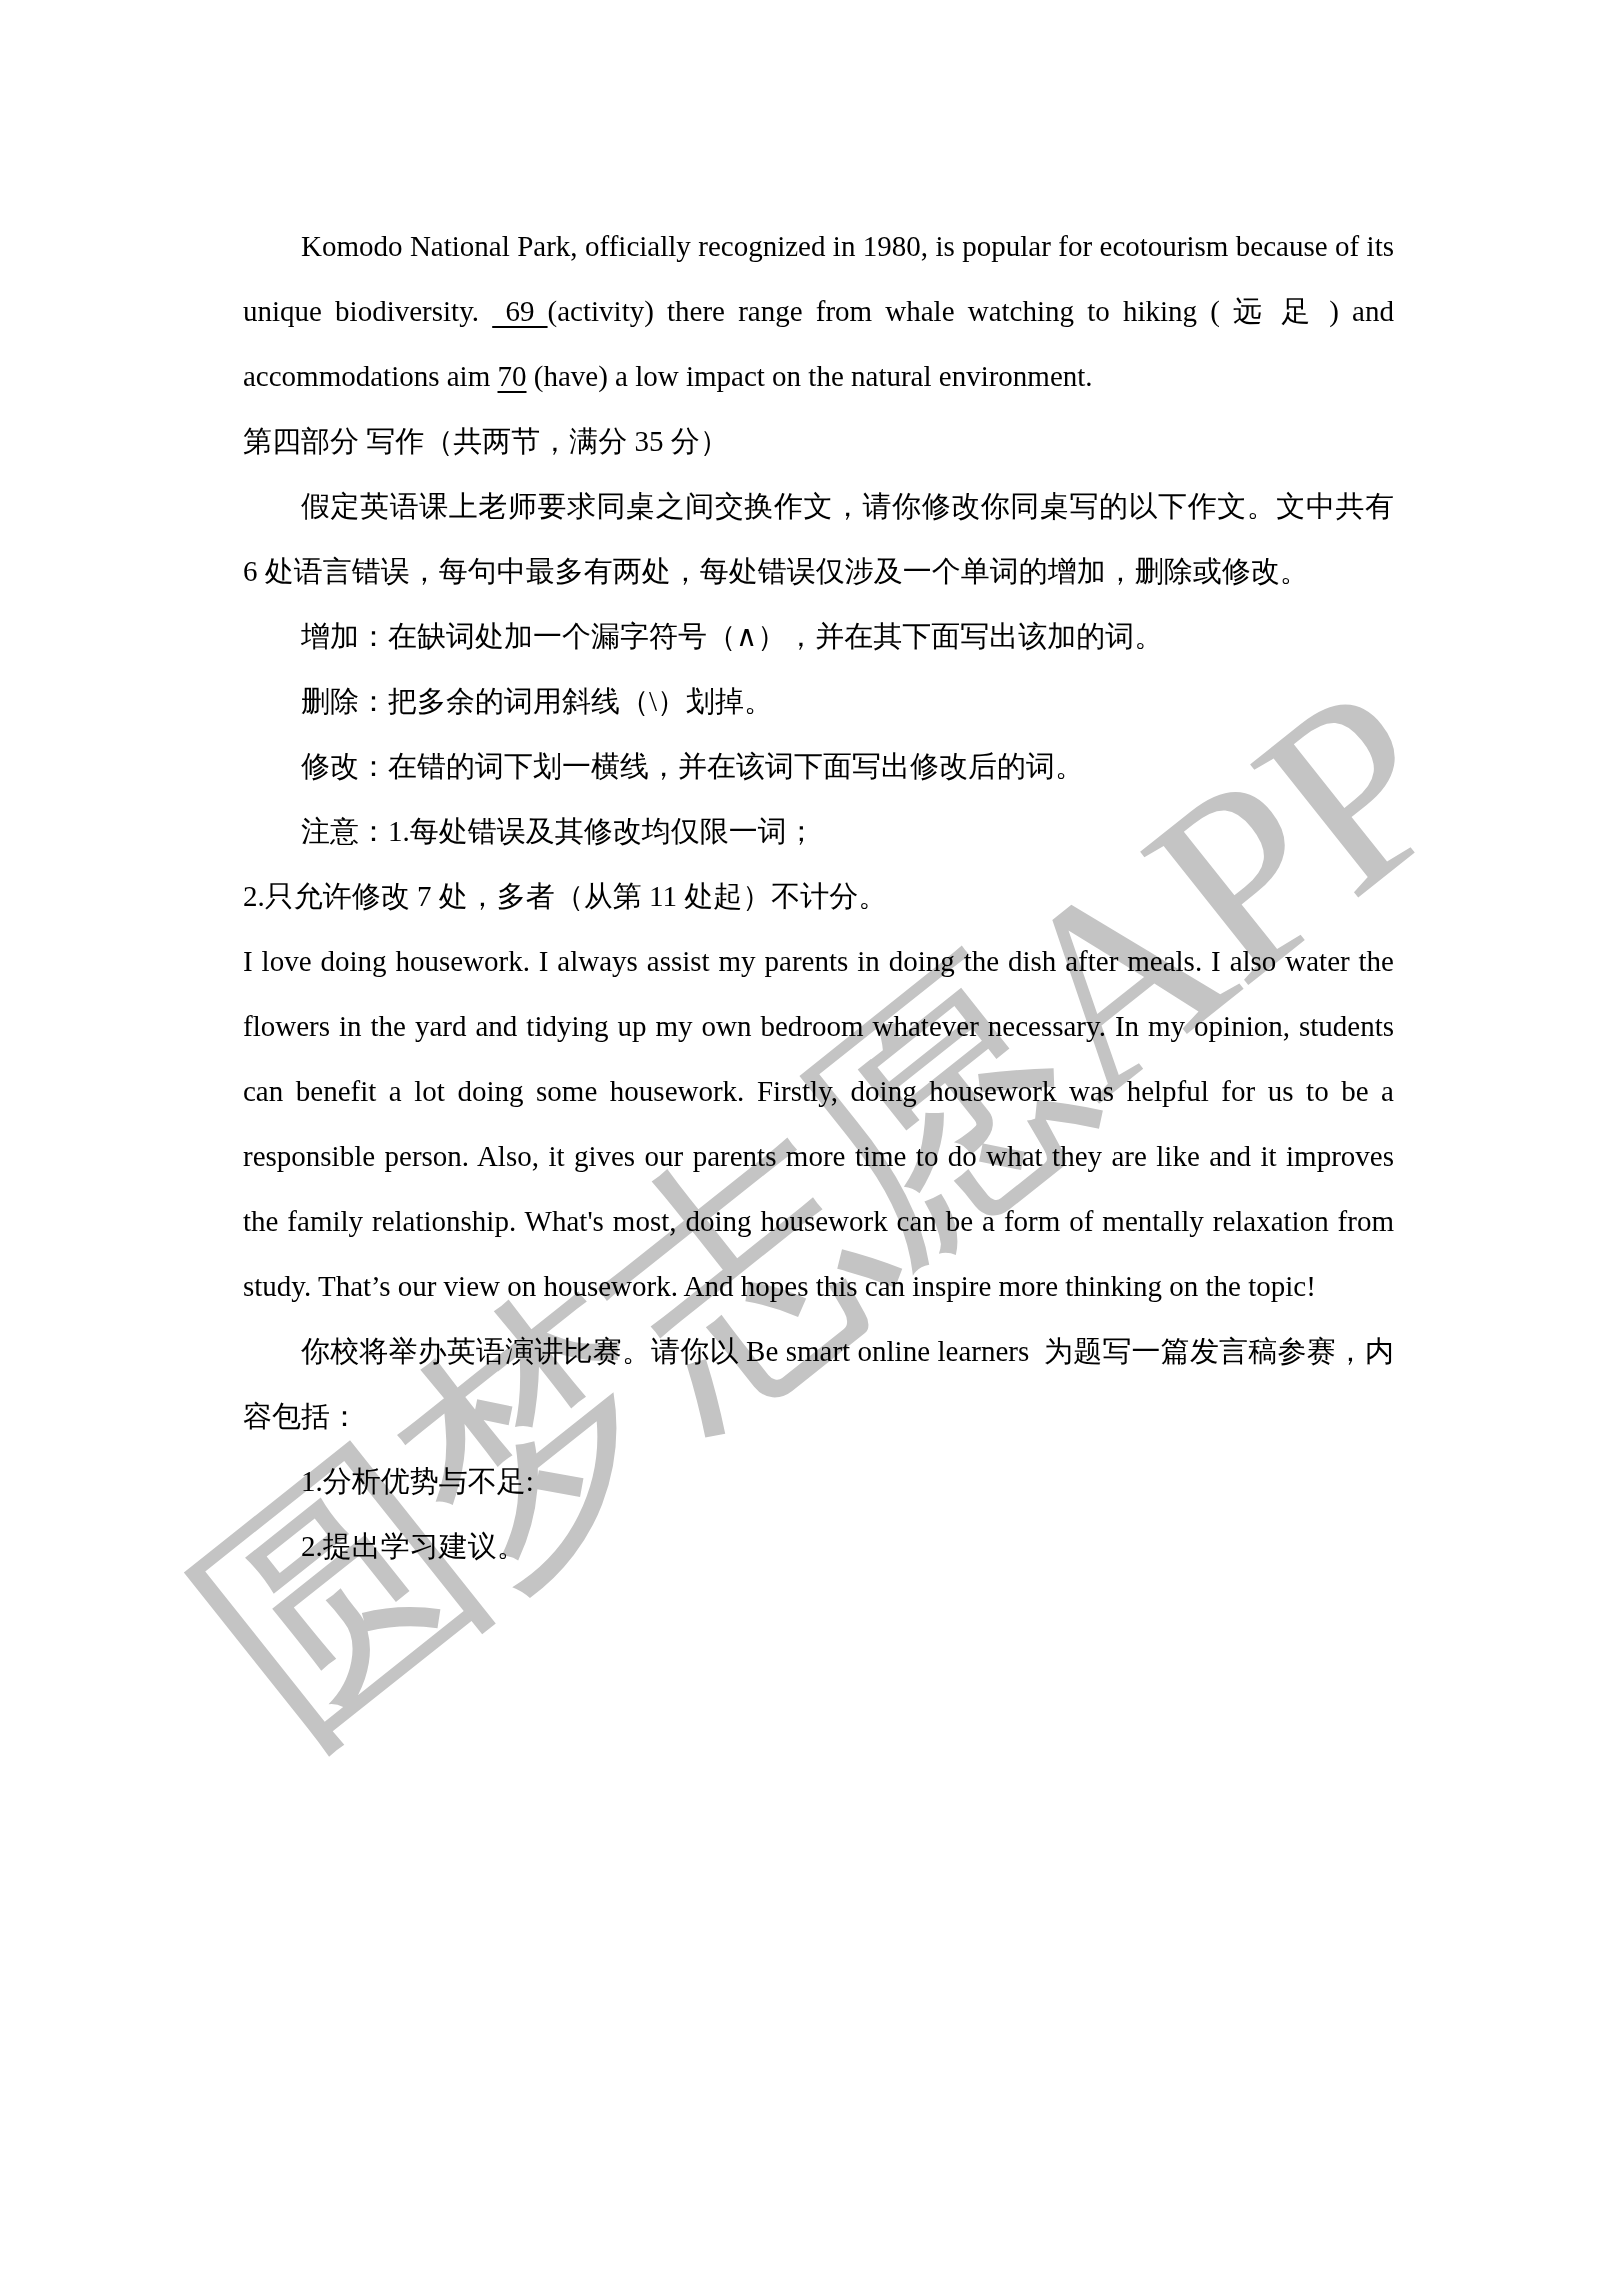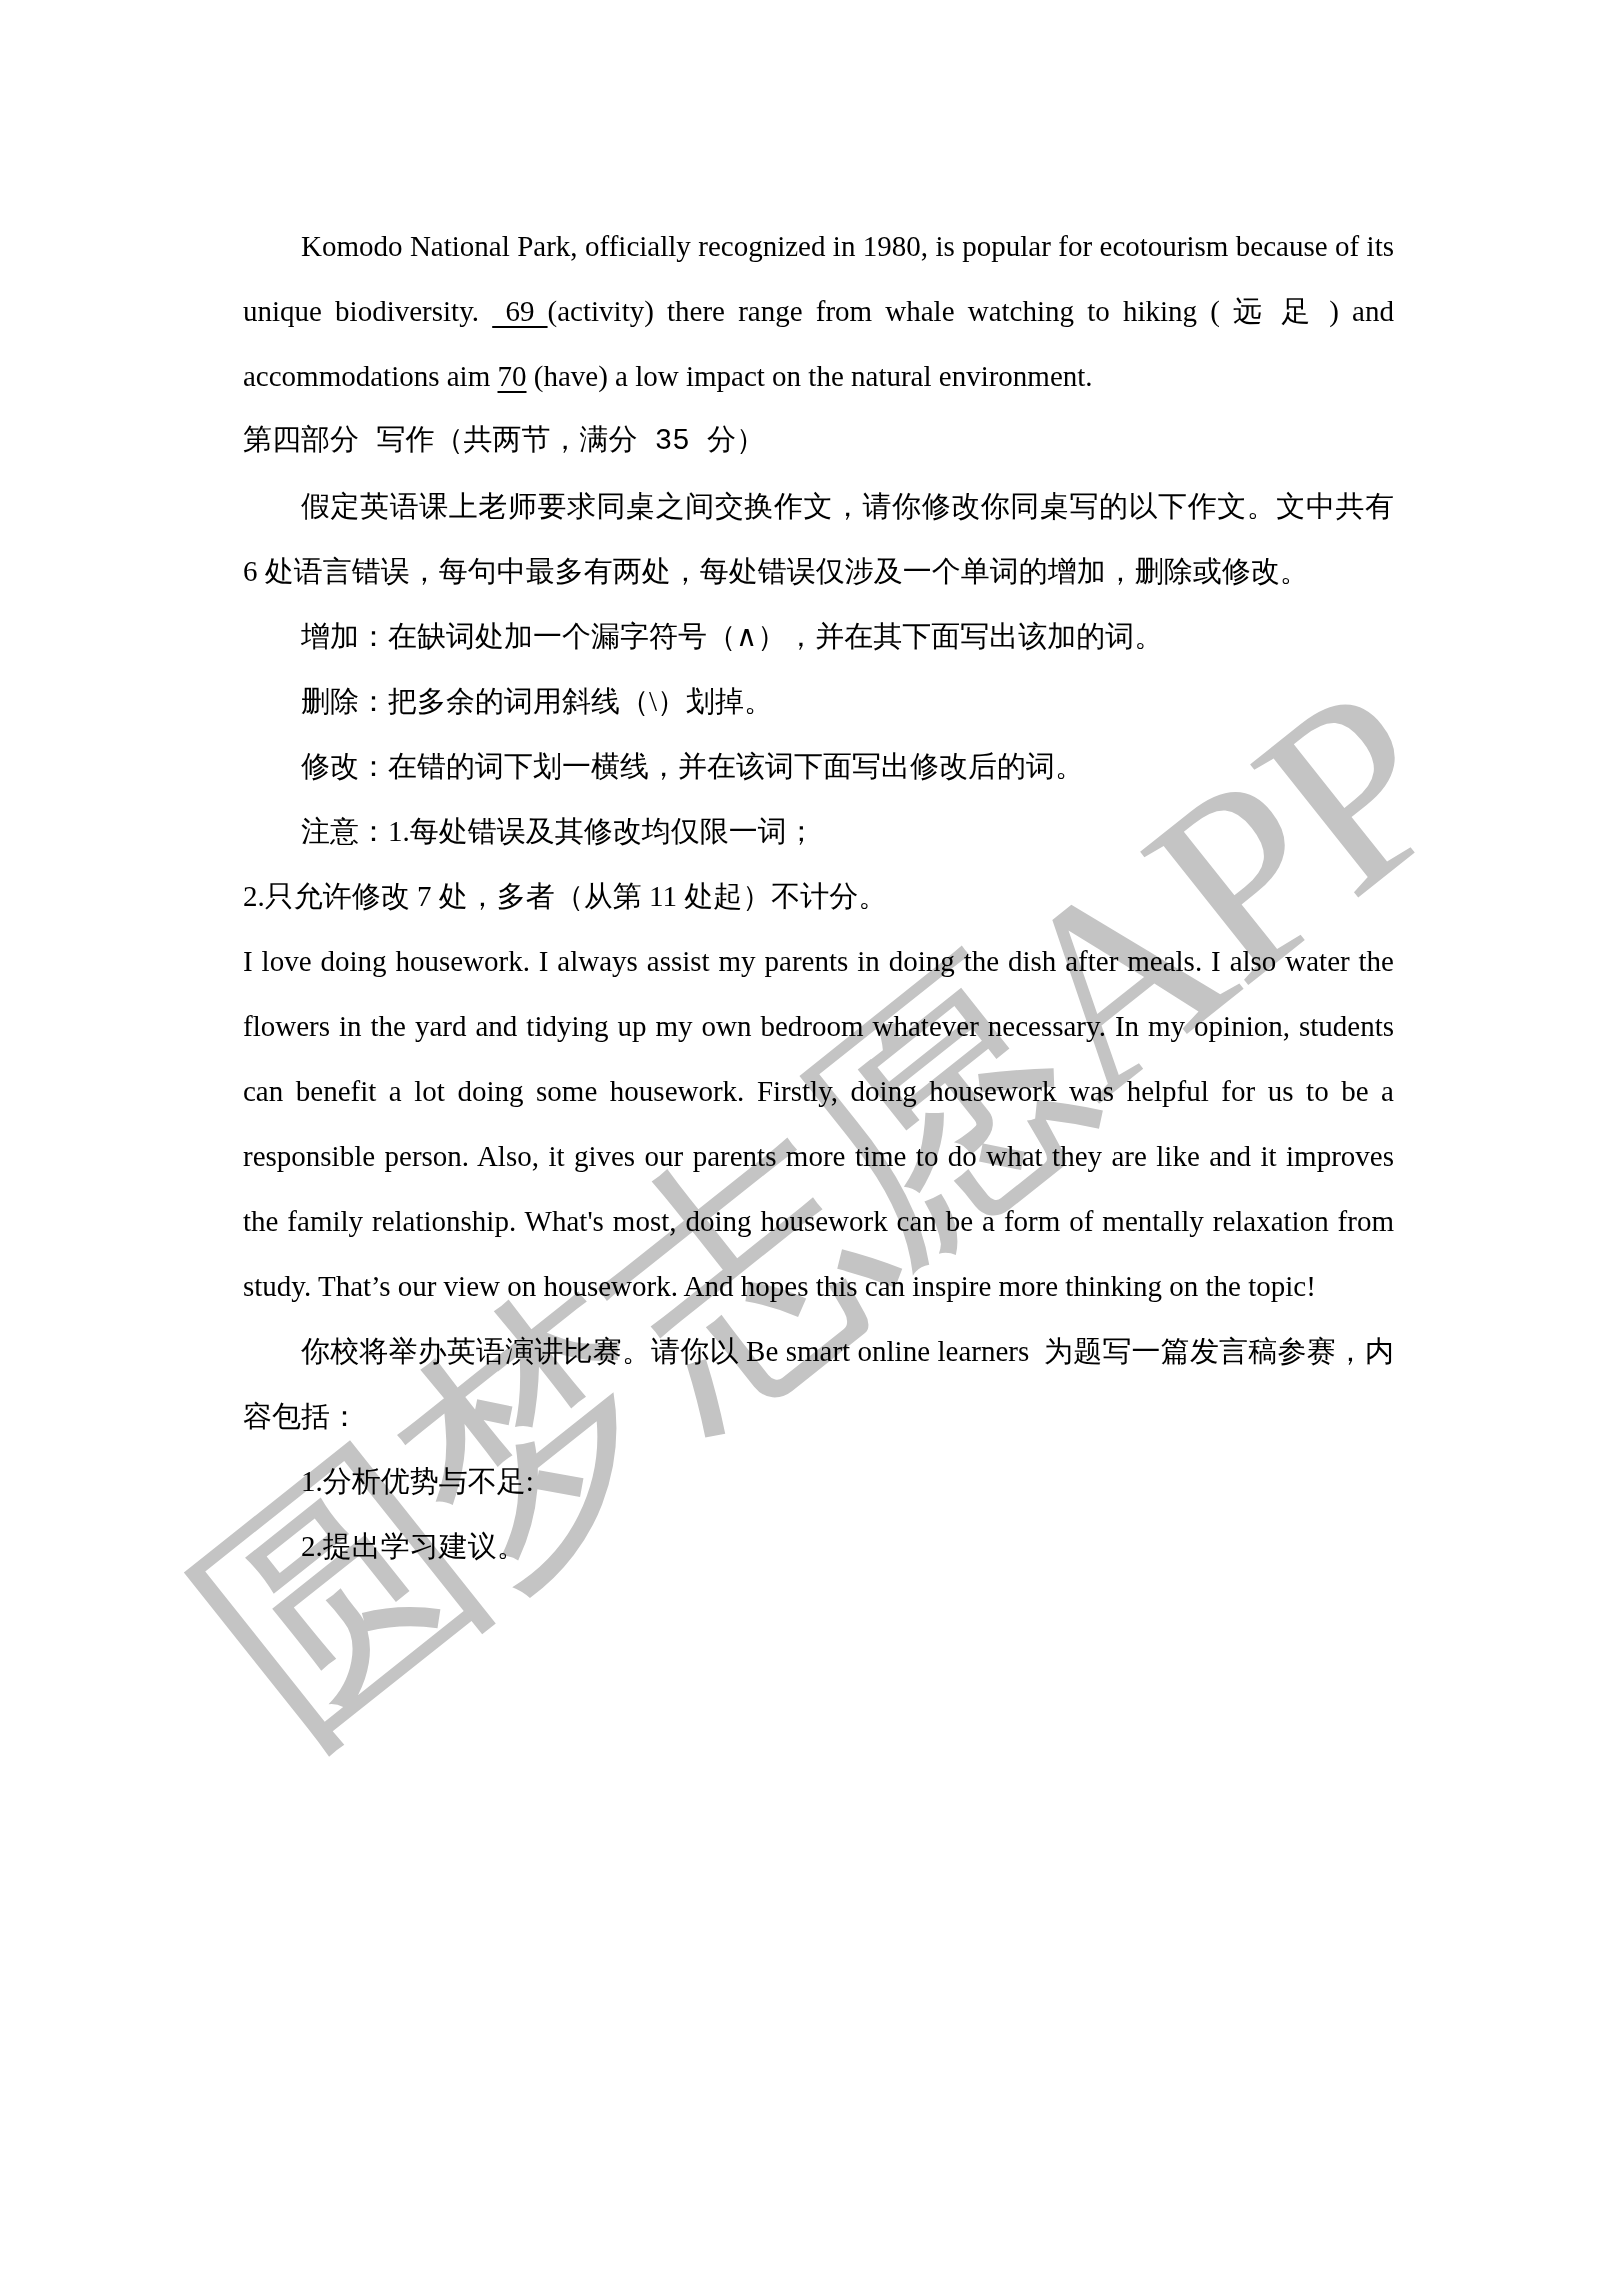--- a/index.html
+++ b/index.html
@@ -26,21 +26,21 @@
     margin-top: 44px;
   }
   .content p {
     margin: 0;
     text-align: justify;
   }
   .indent-2em { text-indent: 58px; }
   .gap-lg { margin-top: 58px; }
   .gap-md { margin-top: 50px; }
   .note2 { margin-left: 148px; }
-  .header { text-align: left; font-family: Liberation Mono, monospace; }
+  .header { text-align: left; }
   .blank {
     text-decoration: underline;
     text-underline-offset: 4.6px;
   }
   .watermark {
     position: absolute;
     z-index: 0;
     left: 69px;
     top: 1047px;
     width: 1558px;

